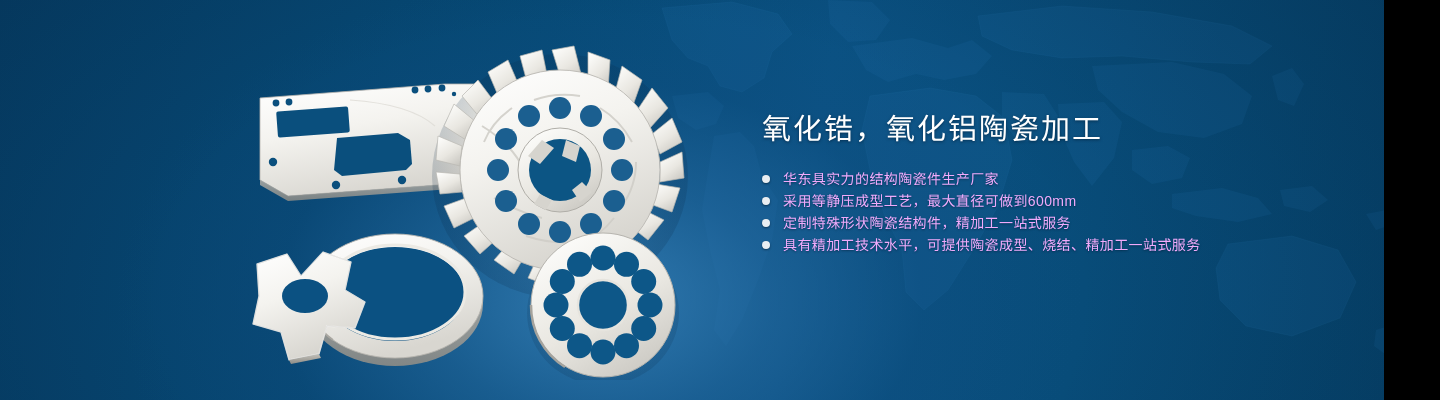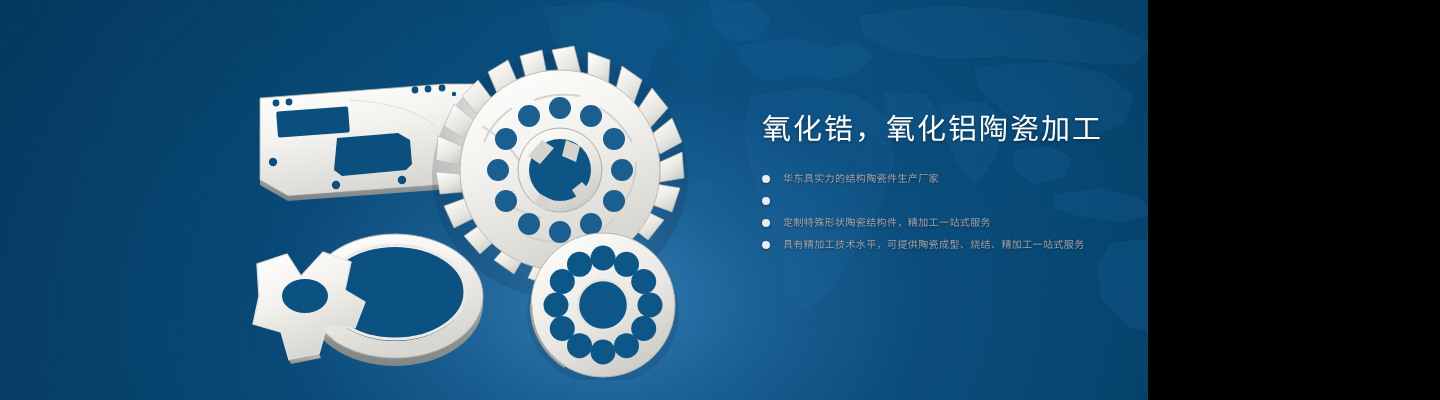--- a/index.html
+++ b/index.html
@@ -3,21 +3,21 @@
 <meta charset="utf-8">
 <title>Ceramic Banner</title>
 <style>
   html, body {
     margin: 0;
     padding: 0;
     background: #000;
   }
   #banner {
     position: relative;
-    width: 1148px;
+    width: 1384px;
     height: 400px;
     overflow: hidden;
     font-family: "Liberation Sans", "DejaVu Sans", sans-serif;
     background: #074a76;
   }
 
   
   .bg-base {
     position: absolute;
     inset: 0;
@@ -88,22 +88,22 @@
   .dot {
     flex: 0 0 auto;
     width: 8px;
     height: 8px;
     border-radius: 50%;
     background: #e9eef2;
     margin-right: 13px;
     box-shadow: 0 1px 2px rgba(0,15,30,0.5);
   }
   .bullet-text {
-    color: #a3a3a3;
-    font-size: 10px;
+    color: #f0abfc;
+    font-size: 14px;
     line-height: 20px;
     letter-spacing: 0.4px;
     text-shadow: 0 1px 2px rgba(0,20,40,0.5);
     white-space: nowrap;
   }
 </style>
 </head>
 <body>
 
 <div id="banner">
@@ -306,20 +306,21 @@
 
   <div class="copy">
     <h1 class="headline">氧化锆，氧化铝陶瓷加工</h1>
     <ul class="bullets">
       <li class="bullet">
         <span class="dot"></span>
         <span class="bullet-text">华东具实力的结构陶瓷件生产厂家</span>
       </li>
       <li class="bullet">
         <span class="dot"></span>
+        <span class="bullet-text">采用等静压成型工艺，最大直径可做到600mm</span>
       </li>
       <li class="bullet">
         <span class="dot"></span>
         <span class="bullet-text">定制特殊形状陶瓷结构件，精加工一站式服务</span>
       </li>
       <li class="bullet">
         <span class="dot"></span>
         <span class="bullet-text">具有精加工技术水平，可提供陶瓷成型、烧结、精加工一站式服务</span>
       </li>
     </ul>

